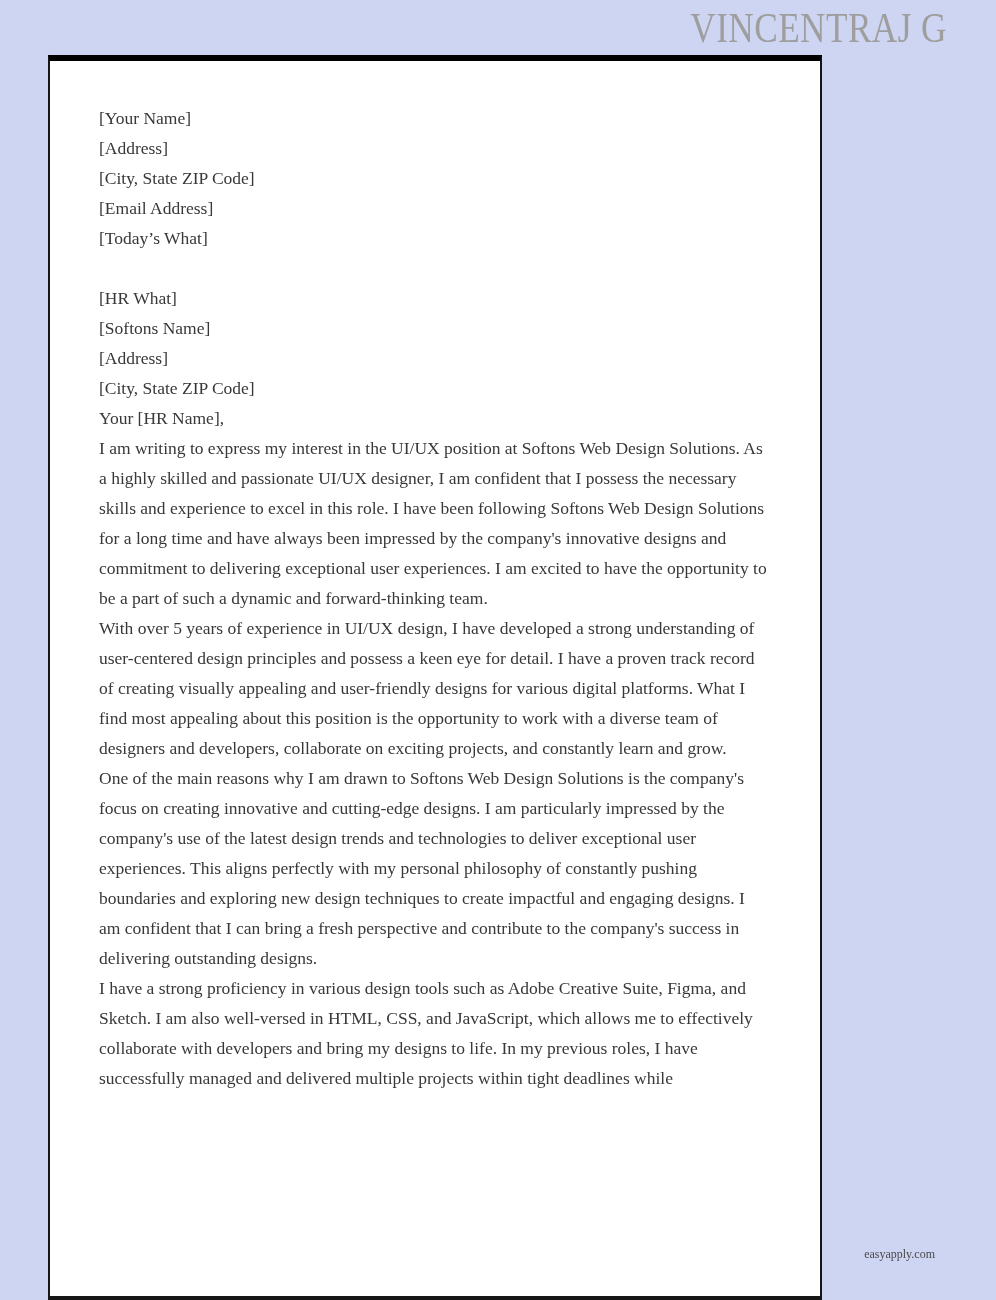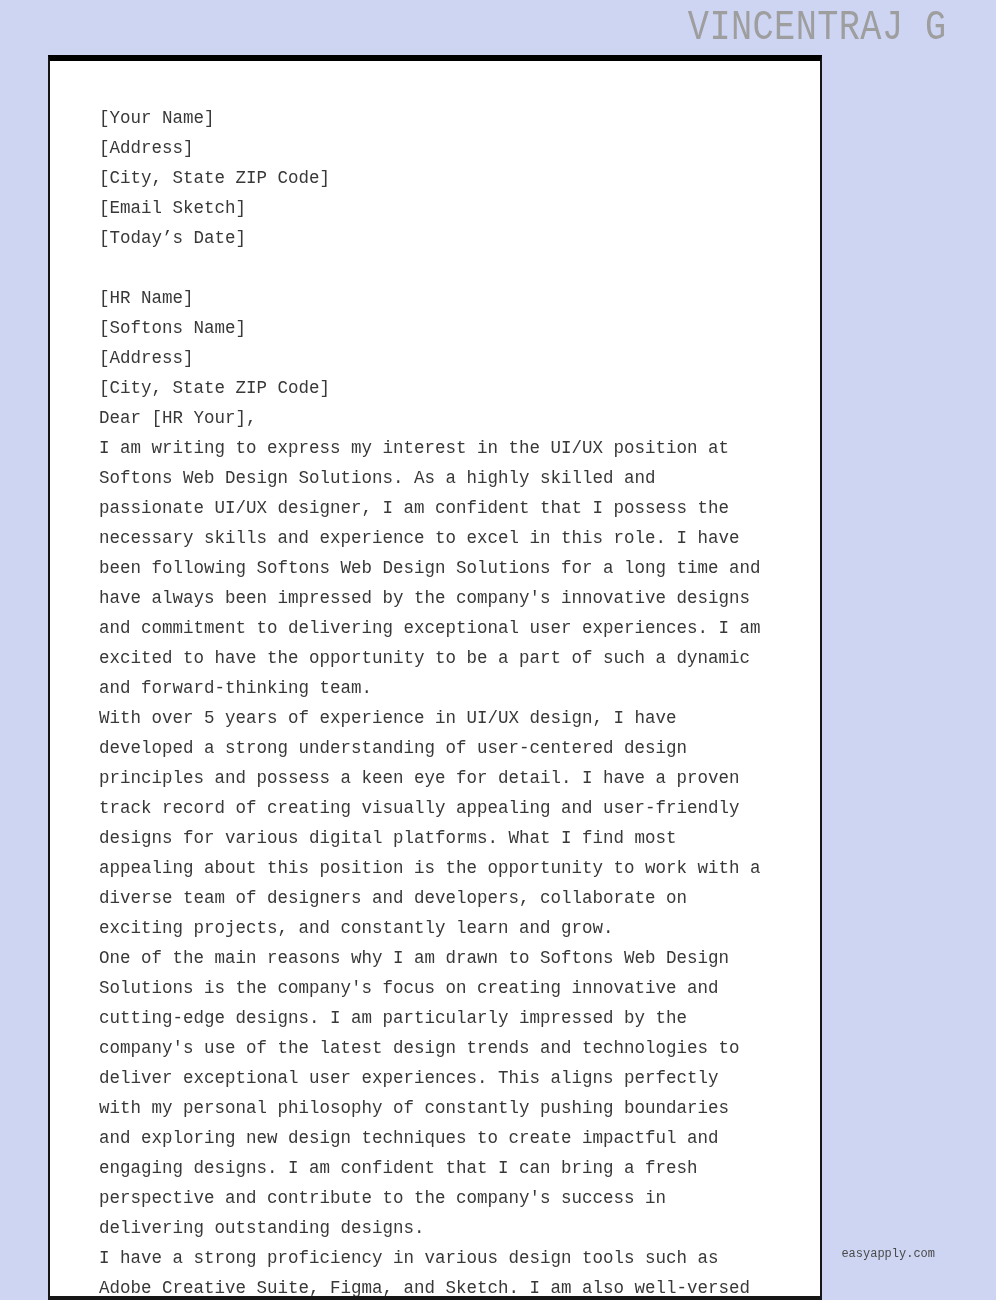--- a/index.html
+++ b/index.html
@@ -12,21 +12,21 @@
     --watermark:#4a4a4a;
   }
   *{box-sizing:border-box;margin:0;padding:0;}
   html,body{margin:0;padding:0;}
   .screen{
     position:relative;
     width:996px;
     height:1300px;
     overflow:hidden;
     background:var(--bg);
-    font-family:Liberation Mono, monospace;
+    font-family:Liberation Serif, serif;
   }
   .top-header{
     position:absolute;
     top:0;
     left:48px;
     right:49px;
     height:55px;
     display:flex;
     align-items:center;
     justify-content:flex-end;
@@ -81,32 +81,32 @@
     <div class="brand-name">VINCENTRAJ G</div>
   </div>
 
   <div class="page">
     <div class="letter">
 
       <div class="block">
         <p>[Your Name]</p>
         <p>[Address]</p>
         <p>[City, State ZIP Code]</p>
-        <p>[Email Sketch]</p>
-        <p>[Today’s Date]</p>
+        <p>[Email Address]</p>
+        <p>[Today’s What]</p>
       </div>
 
       <div class="block">
-        <p>[HR Name]</p>
+        <p>[HR What]</p>
         <p>[Softons Name]</p>
         <p>[Address]</p>
         <p>[City, State ZIP Code]</p>
       </div>
 
-      <p class="block">Dear [HR Your],</p>
+      <p class="block">Your [HR Name],</p>
 
       <p class="block">I am writing to express my interest in the UI/UX position at Softons Web Design Solutions. As a highly skilled and passionate UI/UX designer, I am confident that I possess the necessary skills and experience to excel in this role. I have been following Softons Web Design Solutions for a long time and have always been impressed by the company's innovative designs and commitment to delivering exceptional user experiences. I am excited to have the opportunity to be a part of such a dynamic and forward-thinking team.</p>
       <p class="block">With over 5 years of experience in UI/UX design, I have developed a strong understanding of user-centered design principles and possess a keen eye for detail. I have a proven track record of creating visually appealing and user-friendly designs for various digital platforms. What I find most appealing about this position is the opportunity to work with a diverse team of designers and developers, collaborate on exciting projects, and constantly learn and grow.</p>
       <p class="block">One of the main reasons why I am drawn to Softons Web Design Solutions is the company's focus on creating innovative and cutting-edge designs. I am particularly impressed by the company's use of the latest design trends and technologies to deliver exceptional user experiences. This aligns perfectly with my personal philosophy of constantly pushing boundaries and exploring new design techniques to create impactful and engaging designs. I am confident that I can bring a fresh perspective and contribute to the company's success in delivering outstanding designs.</p>
       <p class="block">I have a strong proficiency in various design tools such as Adobe Creative Suite, Figma, and Sketch. I am also well-versed in HTML, CSS, and JavaScript, which allows me to effectively collaborate with developers and bring my designs to life. In my previous roles, I have successfully managed and delivered multiple projects within tight deadlines while</p>
 
     </div>
   </div>
 
   <div class="watermark">easyapply.com</div>

